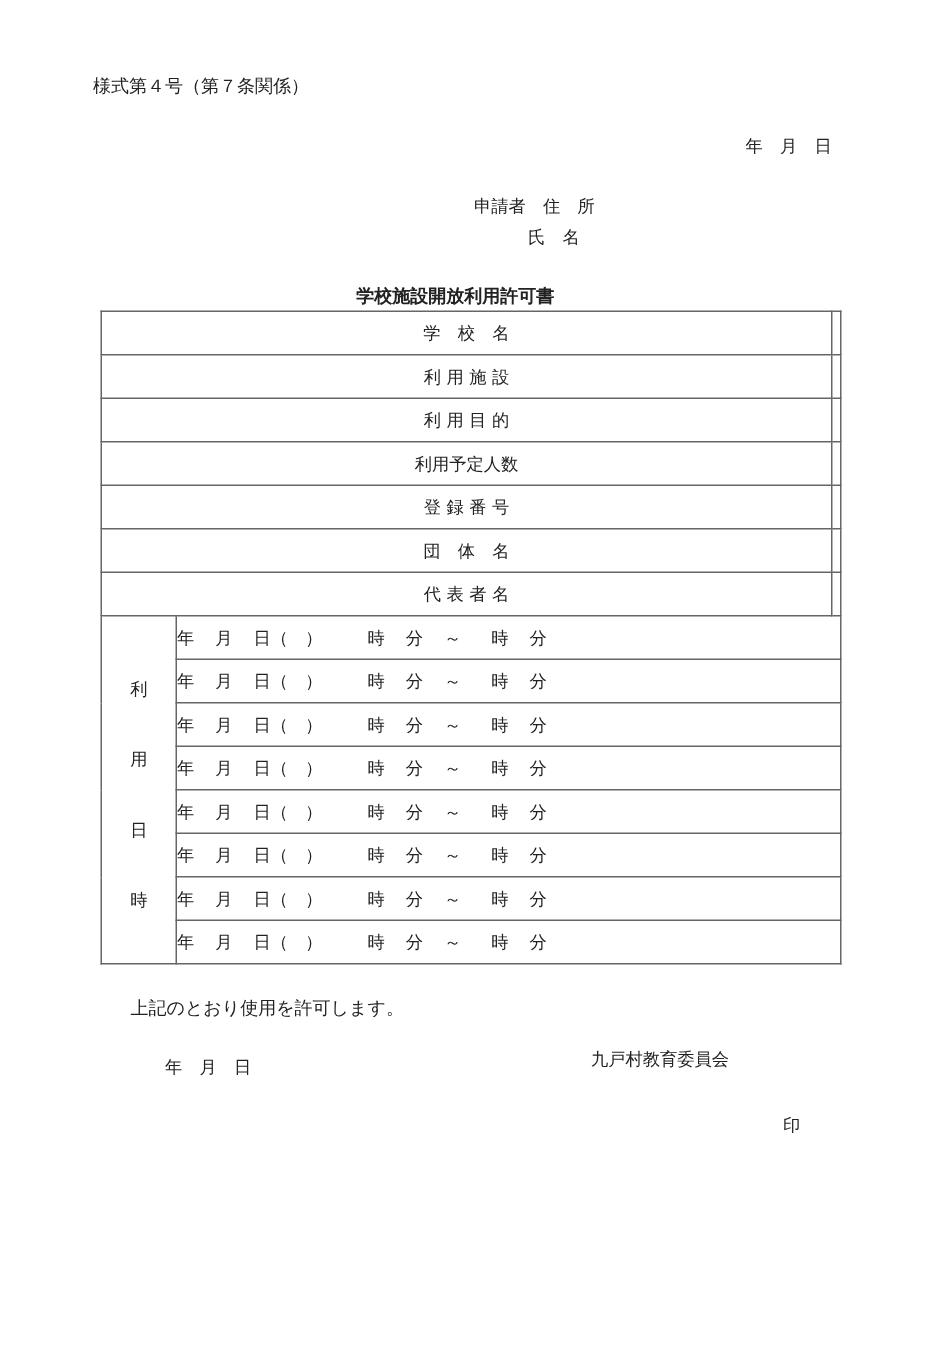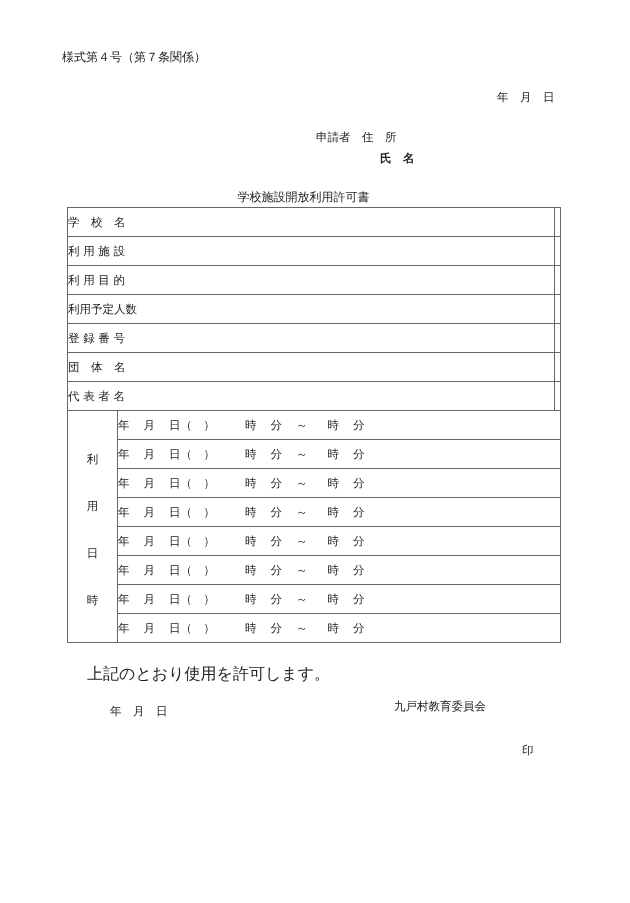--- a/index.html
+++ b/index.html
@@ -2,30 +2,30 @@
 <html><head>
 <meta charset="utf-8">
 <style>
   html, body { margin:0; padding:0; background:#ffffff; }
   body { width:630px; height:903px; position:relative; overflow:hidden;
          font-family: "DejaVu Serif", "Liberation Serif", serif; color:#222; font-size:11.5px; }
   .abs { position:absolute; white-space:nowrap; }
   .form-no { left:62px; top:49px; font-size:12px; }
   .date-top { left:497px; top:90px; font-size:11.5px; word-spacing:0; }
   .applicant { left:316px; top:130px; }
-  .applicant-name { left:380px; top:151px;font-weight:bold; }
-  .title { left:0; width:607px; top:189px; text-align:center; font-size:12px; }
+  .applicant-name { left:352px; top:151px; }
+  .title { left:0; width:607px; top:189px; text-align:center; font-size:12px;font-weight:bold; }
   table.form { position:absolute; left:67px; top:207px; width:494px; border-collapse:collapse; }
   table.form td { border:1px solid #666; height:28px; padding:0; font-size:11.5px; }
-  td.lbl { width:122px; }
+  td.lbl { width:122px; text-align:center; }
   td.val { }
   td.vlabel { width:49px; text-align:center; vertical-align:middle; line-height:47px; }
   td.dt { padding-left:53px; letter-spacing:0; }
   .dt span { display:inline-block; }
-  .permit { left:87px; top:664px; font-size:16px; }
+  .permit { left:87px; top:664px; font-size:12px; }
   .date-bottom { left:110px; top:704px; }
   .issuer { left:394px; top:699px; }
   .seal { left:522px; top:743px; }
 </style>
 </head>
 <body>
 
 <div class="abs form-no">様式第４号（第７条関係）</div>
 <div class="abs date-top">年　月　日</div>
 <div class="abs applicant">申請者　住　所</div>

